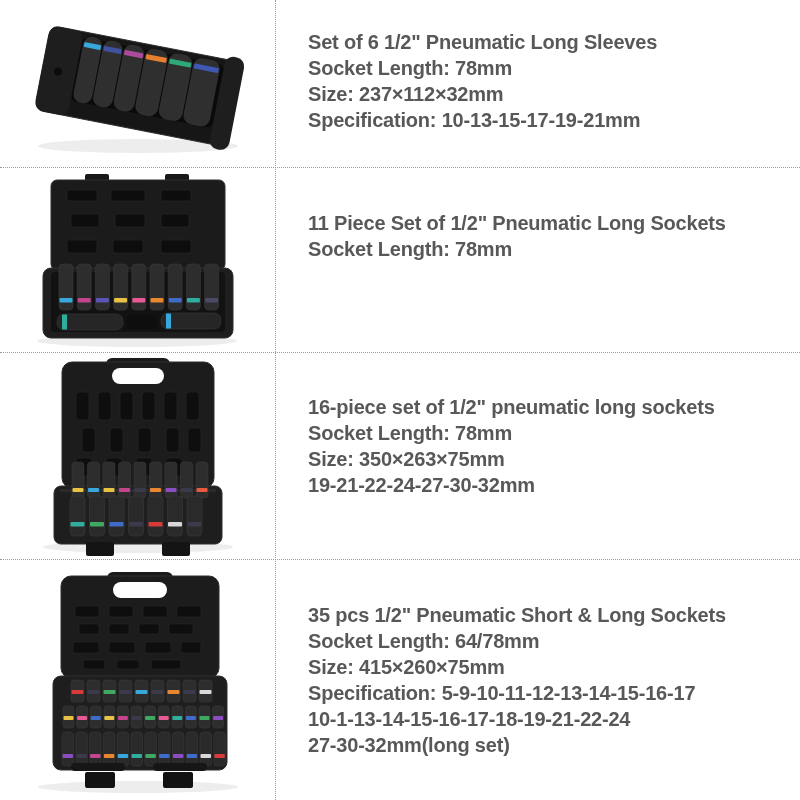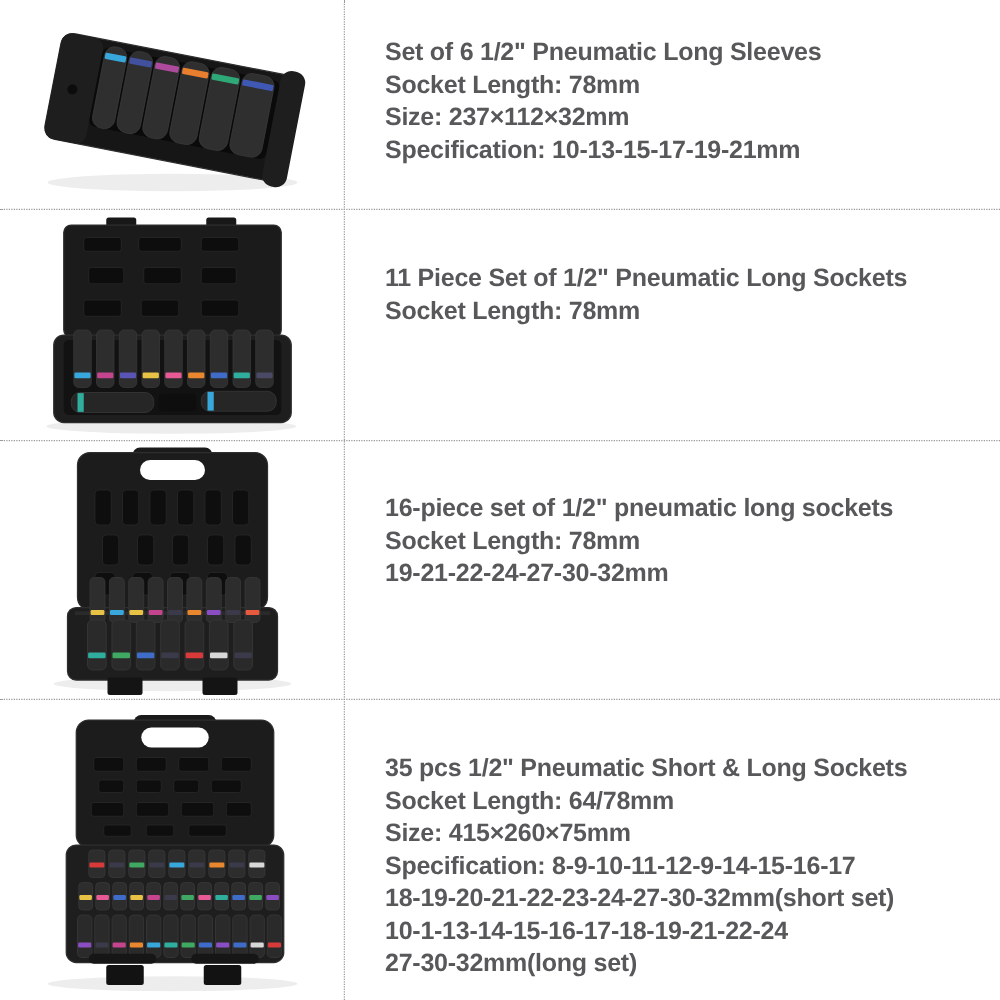--- a/index.html
+++ b/index.html
@@ -199,20 +199,21 @@
           </g>
         <g fill="#141414">
           <rect x="68" y="186" width="28" height="14" rx="2"></rect>
           <rect x="144" y="186" width="28" height="14" rx="2"></rect>
         </g>
       </svg>
     </div>
     <div class="txt-cell">
       <div class="line">16-piece set of 1/2" pneumatic long sockets</div>
       <div class="line">Socket Length: 78mm</div>
+      <div class="line">Size: 350×263×75mm</div>
       <div class="line">19-21-22-24-27-30-32mm</div>
     </div>
   </section>
 
   <section class="row r4">
     <div class="img-cell">
       <svg width="250" height="232" viewBox="0 0 250 232">
         <ellipse cx="125" cy="223" rx="100" ry="6" fill="#ededed"></ellipse>
         <g>
           <rect x="94" y="8" width="66" height="12" rx="6" fill="#1a1a1a"></rect>
@@ -318,19 +319,18 @@
         <g fill="#121212">
           <rect x="72" y="208" width="30" height="16" rx="2"></rect>
           <rect x="150" y="208" width="30" height="16" rx="2"></rect>
         </g>
       </svg>
     </div>
     <div class="txt-cell">
       <div class="line">35 pcs 1/2" Pneumatic Short &amp; Long Sockets</div>
       <div class="line">Socket Length: 64/78mm</div>
       <div class="line">Size: 415×260×75mm</div>
-      <div class="line">Specification: 8-9-10-11-12-9-14-15-16-17</div>
-      <div class="line">18-19-20-21-22-23-24-27-30-32mm(short set)</div>
+      <div class="line">Specification: 5-9-10-11-12-13-14-15-16-17</div>
       <div class="line">10-1-13-14-15-16-17-18-19-21-22-24</div>
       <div class="line">27-30-32mm(long set)</div>
     </div>
   </section>
 </div>
 
 </body></html>

